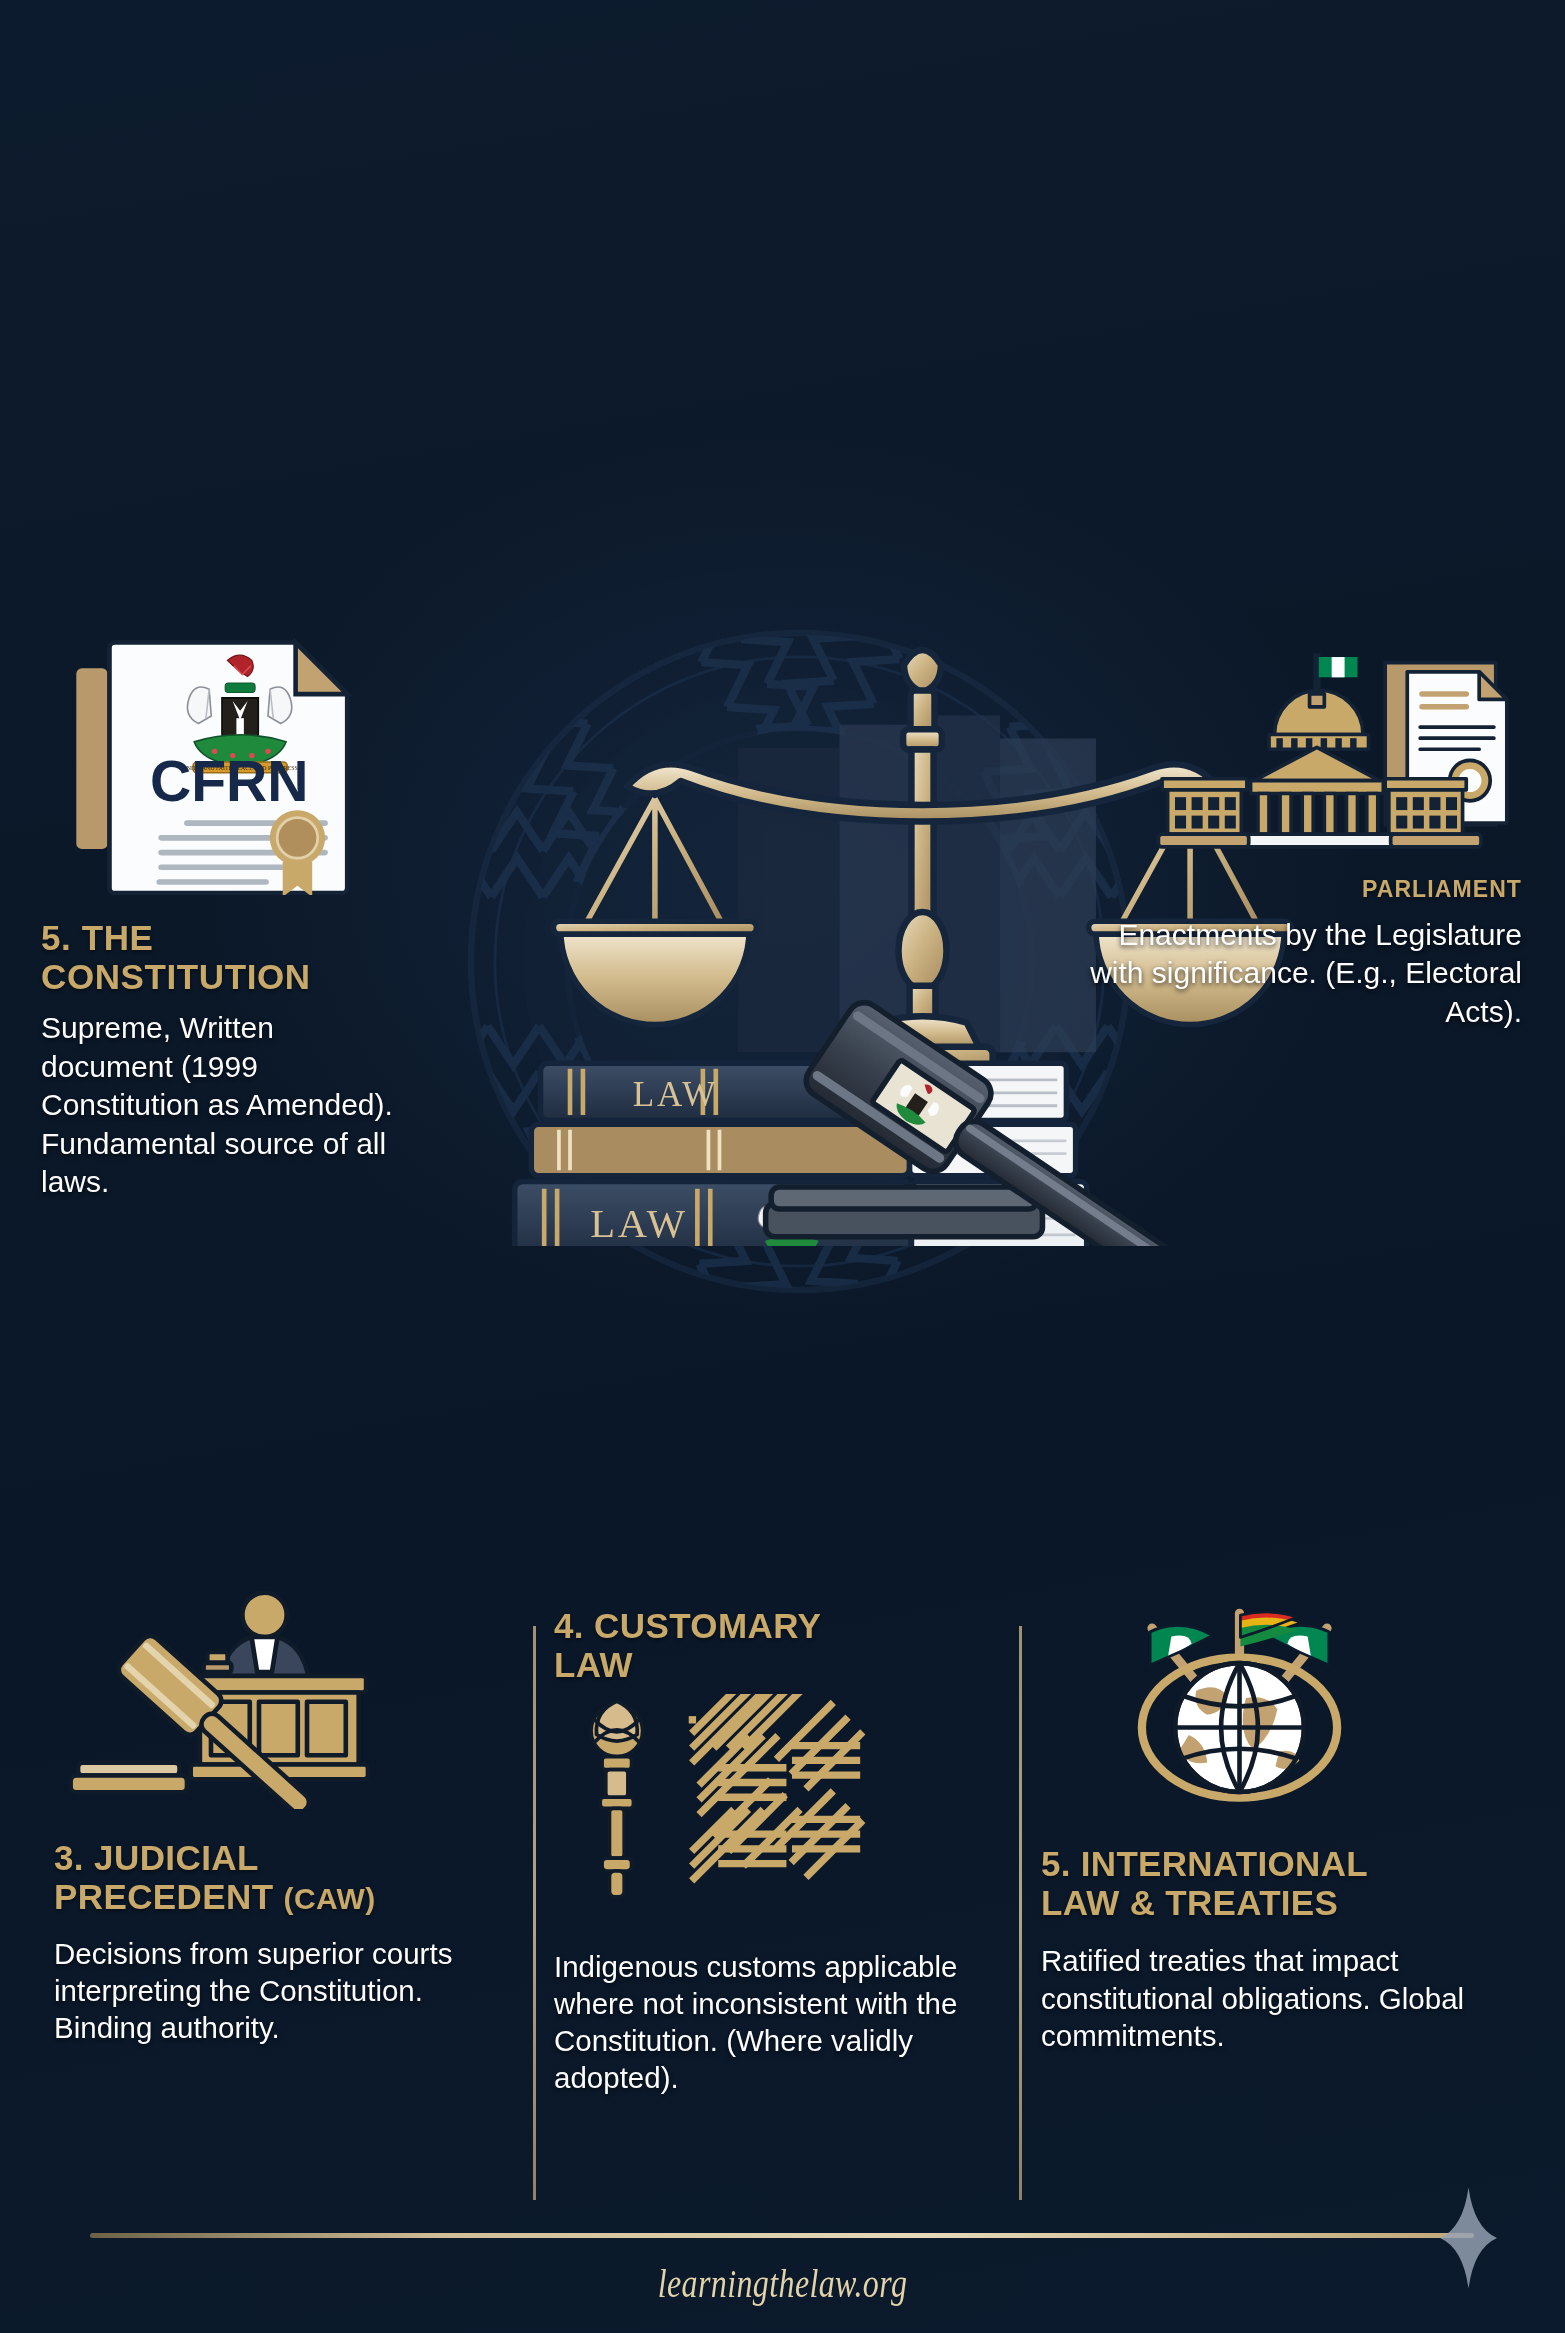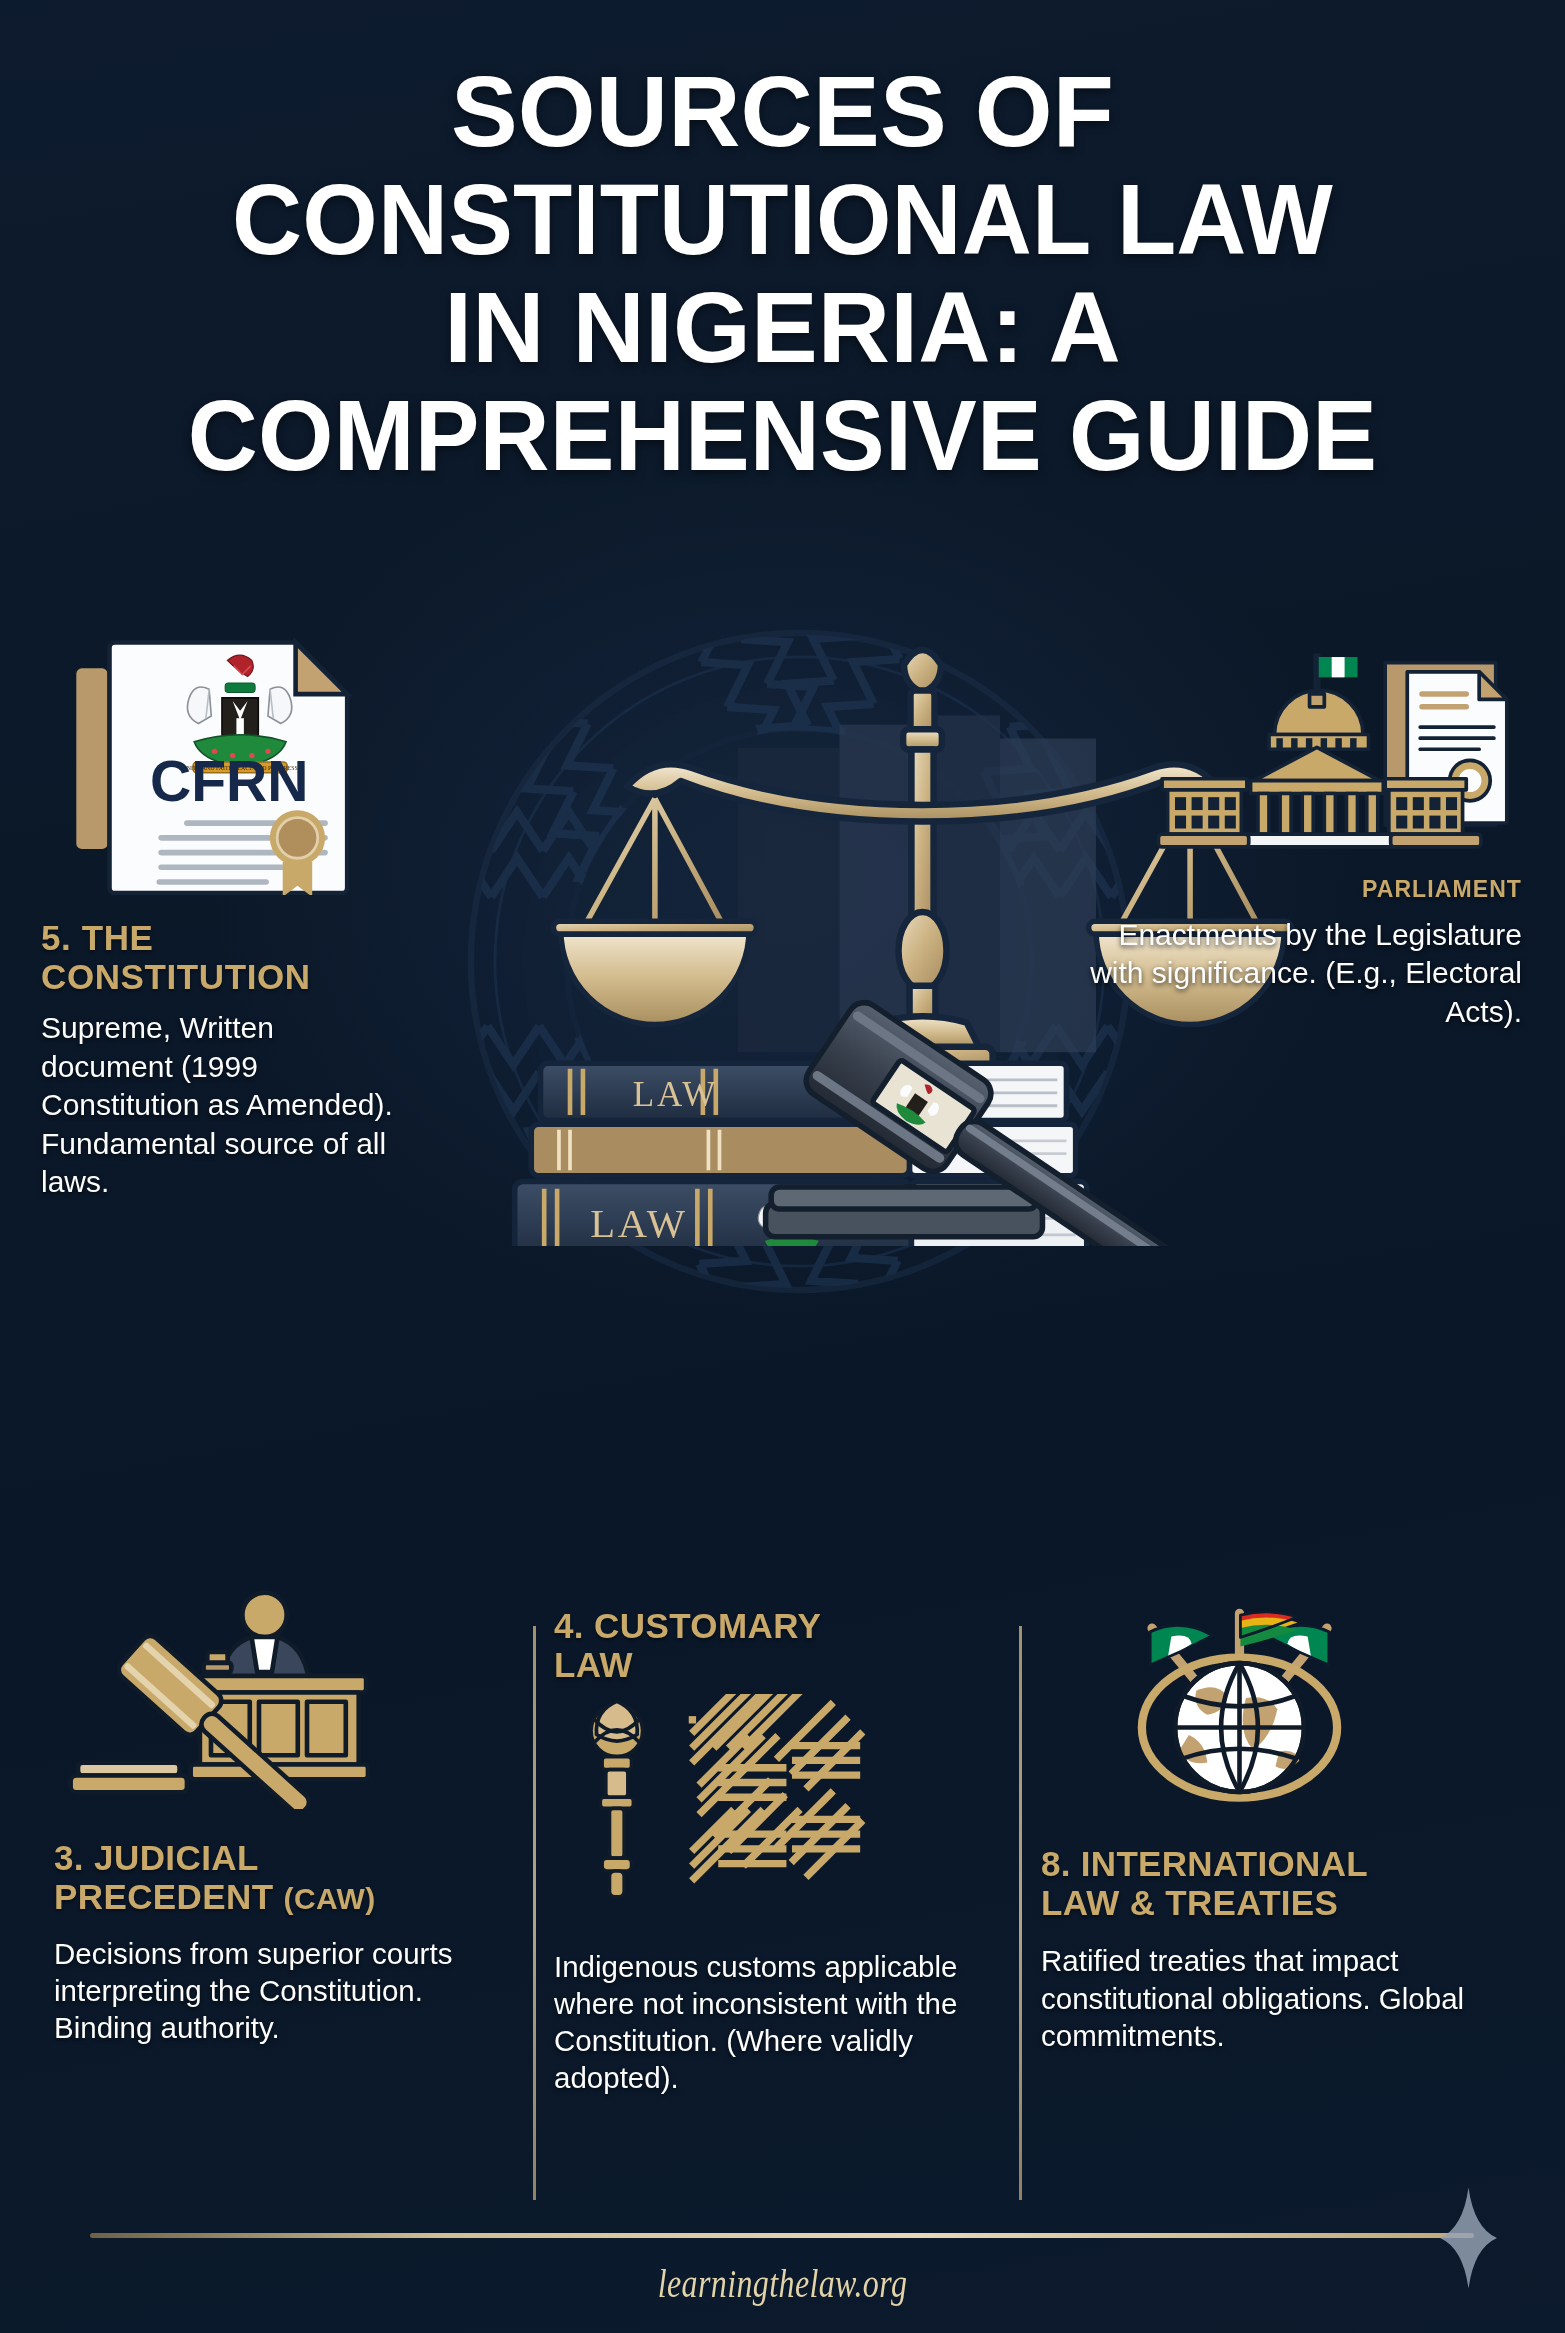--- a/index.html
+++ b/index.html
@@ -123,26 +123,20 @@
     font-style:italic;font-size:41px;color:#e3d3a8;
     letter-spacing:0.5px;
     transform:scaleX(.78);
   }
 </style>
 </head>
 <body>
 
 <div id="poster">
 
-  <div id="title">
-    <span class="ln">SOURCES OF</span>
-    <span class="ln sq">CONSTITUTIONAL LAW</span>
-    <span class="ln">IN NIGERIA: A</span>
-    <span class="ln sq">COMPREHENSIVE GUIDE</span>
-  </div>
 
   <svg class="medallion" viewBox="0 0 740 740">
     <defs>
       <clipPath id="ringclip">
         <path d="M370 16 a354 354 0 1 1 -.1 0Z M370 120 a250 250 0 1 0 .1 0Z" fill-rule="evenodd"></path>
       </clipPath>
     </defs>
     <circle cx="370" cy="370" r="356" fill="none" stroke="#1a2e47" stroke-width="7"></circle>
     <circle cx="370" cy="370" r="330" fill="none" stroke="#1d3350" stroke-width="3"></circle>
     <circle cx="370" cy="370" r="252" fill="none" stroke="#1a2e47" stroke-width="6"></circle>
@@ -528,21 +522,21 @@
         <g fill="none" stroke="#101b2a" stroke-width="5">
           <circle cx="215" cy="132" r="70"></circle>
           <path d="M215 62 v140"></path>
           <path d="M145 132 h140"></path>
           <path d="M215 62 q-40 70 0 140 M215 62 q40 70 0 140"></path>
           <path d="M155 98 q60 22 120 0 M152 166 q63 -22 126 0"></path>
         </g>
       </g>
     </svg>
     <div class="heading">
-      <span>8. INTERNATIONAL</span><br>
+      <span>5. INTERNATIONAL</span><br>
       <span>LAW &amp; TREATIES</span>
     </div>
     <div class="body">Ratified treaties that impact constitutional obligations. Global commitments.</div>
   </div>
 
   <div class="frule"></div>
   <svg class="star" viewBox="0 0 62 110">
     <path d="M31 0 q6 44 31 55 q-25 11 -31 55 q-6 -44 -31 -55 q25 -11 31 -55Z" fill="#97a3b4"></path>
   </svg>
   <div class="footer-text">learningthelaw.org</div>

